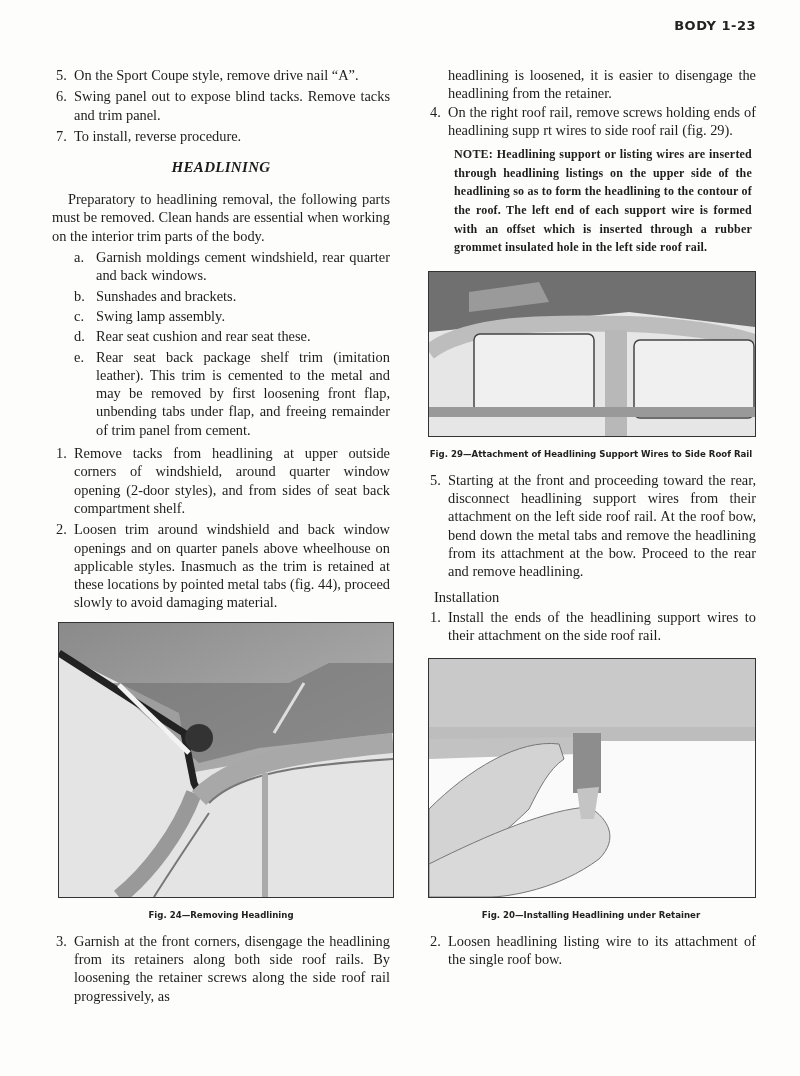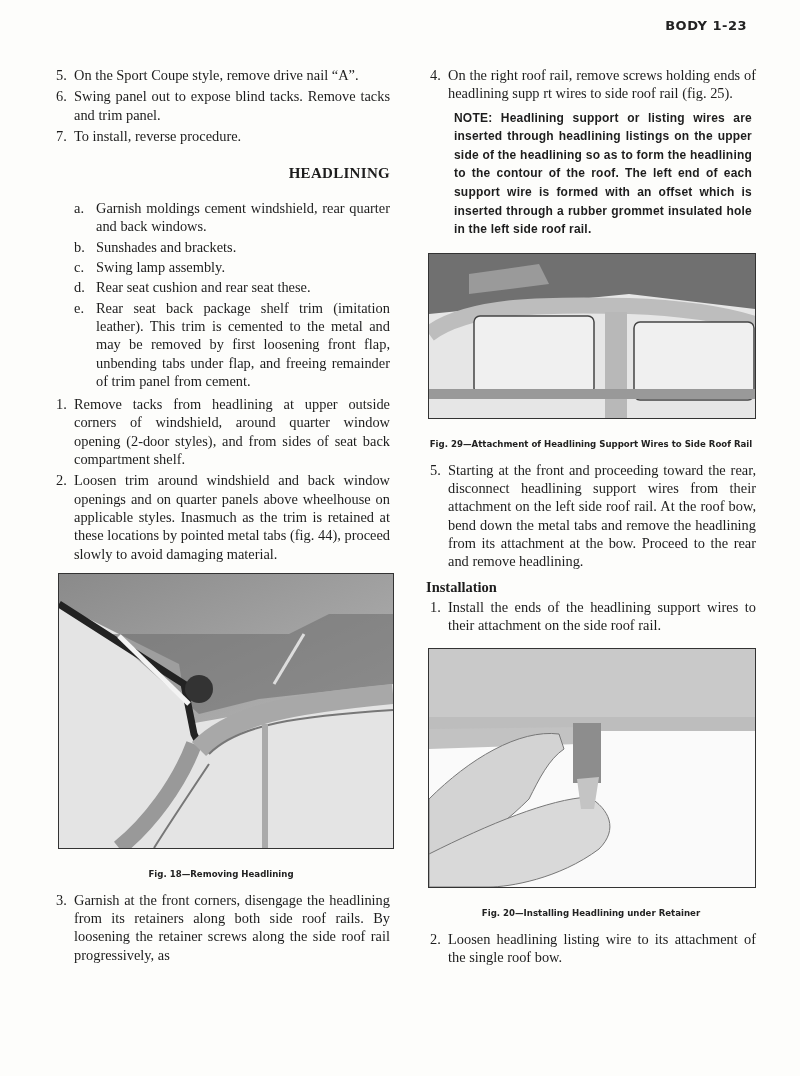--- a/index.html
+++ b/index.html
@@ -1,36 +1,36 @@
 <!DOCTYPE html>
 <html><head>
 <meta charset="utf-8">
 <style>
   html, body { margin:0; padding:0; }
   body { width:800px; height:1076px; background:#fdfdfb; position:relative; overflow:hidden;
          font-family:"Liberation Serif", "DejaVu Serif", serif; color:#1d1d1d; }
-  .header { position:absolute; top:18px; right:53px; font-family:"DejaVu Sans", sans-serif;
+  .header { position:absolute; top:18px; right:44px; font-family:"DejaVu Sans", sans-serif;
             font-weight:bold; font-size:13px; letter-spacing:0.5px; color:#222; }
   .col { position:absolute; top:66px; }
   .left { left:52px; width:338px; }
   .right { left:426px; width:330px; }
   .para { font-size:14.4px; line-height:18.3px; text-align:justify; margin:0; }
   .indent { text-indent:16px; }
   .item { display:flex; font-size:14.4px; line-height:18.3px; text-align:justify; margin:0 0 3px 0; }
   .item .num { width:22px; flex:none; text-align:left; padding-left:4px; box-sizing:border-box; }
   .item .txt { flex:1; }
   .sub { display:flex; font-size:14.4px; line-height:18.3px; text-align:justify; margin:0 0 2px 22px; }
   .sub .num { width:22px; flex:none; }
   .sub .txt { flex:1; }
-  .heading { text-align:right; font-weight:bold; font-size:15px; margin:20px 0 14px 0; letter-spacing:0.3px; }
-  .subhead { font-weight:bold; font-size:14.5px; margin:8px 0 2px 0; }
-  .note { font-family:Liberation Sans, sans-serif; font-weight:bold; font-size:12px; line-height:18.6px;
+  .heading { text-align:center; font-weight:bold; font-size:15px; margin:14px 0 14px 0; letter-spacing:0.3px;font-style:italic; }
+  .subhead { font-weight:normal; font-size:14.5px; margin:8px 0 2px 8px; }
+  .note { font-family:Liberation Serif, serif; font-weight:bold; font-size:12px; line-height:18.6px;
           text-align:justify; margin:6px 0 0 28px; width:298px; letter-spacing:0.2px; }
   .figure { border:1.5px solid #333; position:relative; overflow:hidden; background:#ddd; }
-  .caption { font-family:"DejaVu Sans", sans-serif; font-weight:bold; font-size:8.6px; text-align:center; margin:20px 0 12px 0; color:#222; }
+  .caption { font-family:"DejaVu Sans", sans-serif; font-weight:bold; font-size:8.6px; text-align:center; margin:12px 0 12px 0; color:#222; }
   .fig28 { width:334px; height:274px; margin:10px 0 0 6px; }
   .fig29 { width:326px; height:164px; margin:14px 0 0 2px; }
   .fig30 { width:326px; height:238px; margin:14px 0 0 2px; }
   svg { display:block; }
 </style>
 </head>
 <body>
 
 <div class="header">
   <span>BODY</span>
@@ -46,20 +46,21 @@
       <span class="num">6.</span>
       <span class="txt">Swing panel out to expose blind tacks. Remove tacks and trim panel.</span>
     </div>
   <div class="item">
       <span class="num">7.</span>
       <span class="txt">To install, reverse procedure.</span>
     </div>
 
   <div class="heading">HEADLINING</div>
 
+  <p class="para indent">Preparatory to headlining removal, the following parts must be removed. Clean hands are essential when working on the interior trim parts of the body.</p>
 
   <div style="height:3px"></div>
   <div class="sub">
       <span class="num">a.</span>
       <span class="txt">Garnish moldings cement windshield, rear quarter and back windows.</span>
     </div>
   <div class="sub">
       <span class="num">b.</span>
       <span class="txt">Sunshades and brackets.</span>
     </div>
@@ -101,32 +102,33 @@
       <path d="M60 62 L130 130" stroke="#f3f3f3" stroke-width="5"></path>
       <path d="M135 170 C120 210 90 250 60 274" stroke="#999" stroke-width="16" fill="none"></path>
       <path d="M140 175 C175 140 230 130 334 120" stroke="#a8a8a8" stroke-width="20" fill="none"></path>
       <path d="M150 180 C180 150 240 142 334 136" stroke="#777" stroke-width="2" fill="none"></path>
       <path d="M150 190 C130 220 110 250 95 274" stroke="#777" stroke-width="2" fill="none"></path>
       <rect x="203" y="150" width="6" height="124" fill="#aaa"></rect>
       <path d="M215 110 L245 60" stroke="#ddd" stroke-width="3"></path>
       <circle cx="140" cy="115" r="14" fill="#333"></circle>
     </svg>
   </div>
-  <div class="caption">Fig. 18—Removing Headlining</div>
+  <div class="caption">Fig. 24—Removing Headlining</div>
 
   <div class="item">
       <span class="num">3.</span>
       <span class="txt">Garnish at the front corners, disengage the headlining from its retainers along both side roof rails. By loosening the retainer screws along the side roof rail progressively, as</span>
     </div>
 </div>
 
 <div class="col right">
+  <p class="para" style="padding-left:22px">headlining is loosened, it is easier to disengage the headlining from the retainer.</p>
   <div class="item">
       <span class="num">4.</span>
-      <span class="txt">On the right roof rail, remove screws holding ends of headlining supp rt wires to side roof rail (fig. 25).</span>
+      <span class="txt">On the right roof rail, remove screws holding ends of headlining supp rt wires to side roof rail (fig. 29).</span>
     </div>
 
   <div class="note">NOTE: Headlining support or listing wires are inserted through headlining listings on the upper side of the headlining so as to form the headlining to the contour of the roof. The left end of each support wire is formed with an offset which is inserted through a rubber grommet insulated hole in the left side roof rail.</div>
 
   <div class="figure fig29">
     <svg width="326" height="164" viewBox="0 0 326 164">
       <rect width="326" height="164" fill="#e6e6e6"></rect>
       <path d="M0 0 H326 V55 L200 40 L0 60 Z" fill="#707070"></path>
       <path d="M40 20 L110 10 L120 30 L40 40 Z" fill="#9a9a9a"></path>
       <path d="M0 80 C40 50 120 50 200 52 C260 54 300 62 326 70" stroke="#bdbdbd" stroke-width="16" fill="none"></path>

